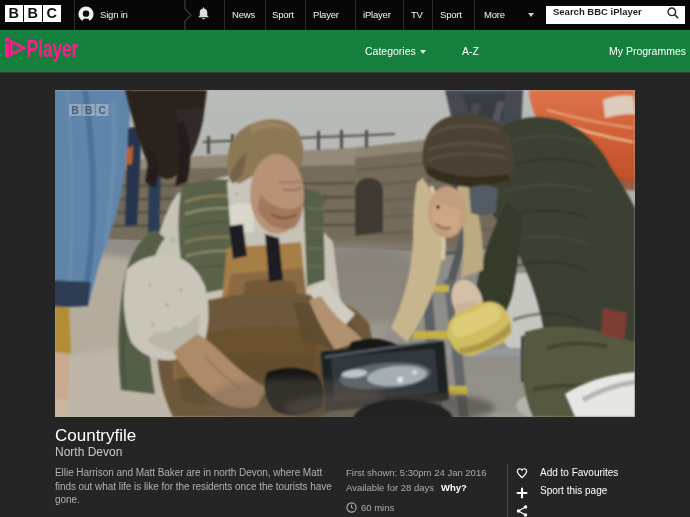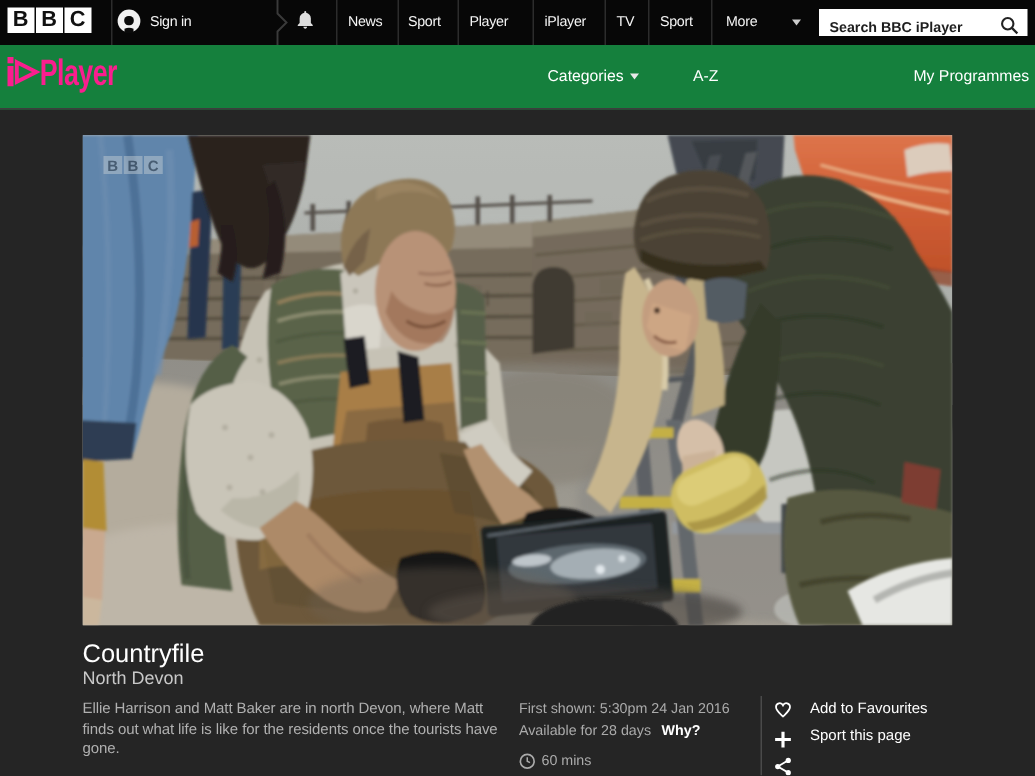--- a/index.html
+++ b/index.html
@@ -5,21 +5,21 @@
 html,body{margin:0;padding:0;}
 body{width:690px;height:517px;background:#252525;font-family:"Liberation Sans",sans-serif;overflow:hidden;position:relative;}
 
 #topbar{position:absolute;left:0;top:0;width:690px;height:30px;background:#070707;}
 #topbar .sep{position:absolute;top:0;width:1px;height:30px;background:#2c2c2c;}
 .bbcblocks{position:absolute;left:5px;top:5px;display:flex;gap:1.5px;}
 .bbcblocks div{width:17.5px;height:17px;background:#fff;color:#111;font-weight:bold;font-size:14.5px;line-height:17.5px;text-align:center;}
 .signin-ic{position:absolute;left:78px;top:6px;}
 #topbar .lbl{position:absolute;top:0;height:30px;line-height:30px;color:#f4f4f4;font-size:9.5px;font-weight:normal;white-space:nowrap;letter-spacing:-.2px;}
 .bell{position:absolute;left:196px;top:6px;width:15px;height:15px;}
-.search{position:absolute;left:546px;top:6px;width:139px;height:18px;background:#fff;display:flex;align-items:flex-end;}
+.search{position:absolute;left:546px;top:6px;width:139px;height:18px;background:#fff;display:flex;align-items:flex-start;}
 .search span{color:#1e1e1e;font-size:9.5px;font-weight:bold;margin-left:7px;flex:1;}
 
 #nav2{position:absolute;left:0;top:30px;width:690px;height:42px;background:#15803d;border-bottom:1px solid #3d3d3d;}
 #nav2 .item{position:absolute;top:0;height:42px;line-height:42px;color:#fff;font-size:10.5px;white-space:nowrap;}
 .caret{display:inline-block;width:0;height:0;border-left:3.5px solid transparent;border-right:3.5px solid transparent;border-top:4px solid #e8e8e8;margin-left:4px;vertical-align:middle;}
 
 #photo{position:absolute;left:55px;top:90px;width:580px;height:327px;overflow:hidden;}
 
 #title{position:absolute;left:55px;top:426px;color:#fff;font-size:17px;}
 #subtitle{position:absolute;left:55px;top:445px;color:#c8c8c8;font-size:12px;}

